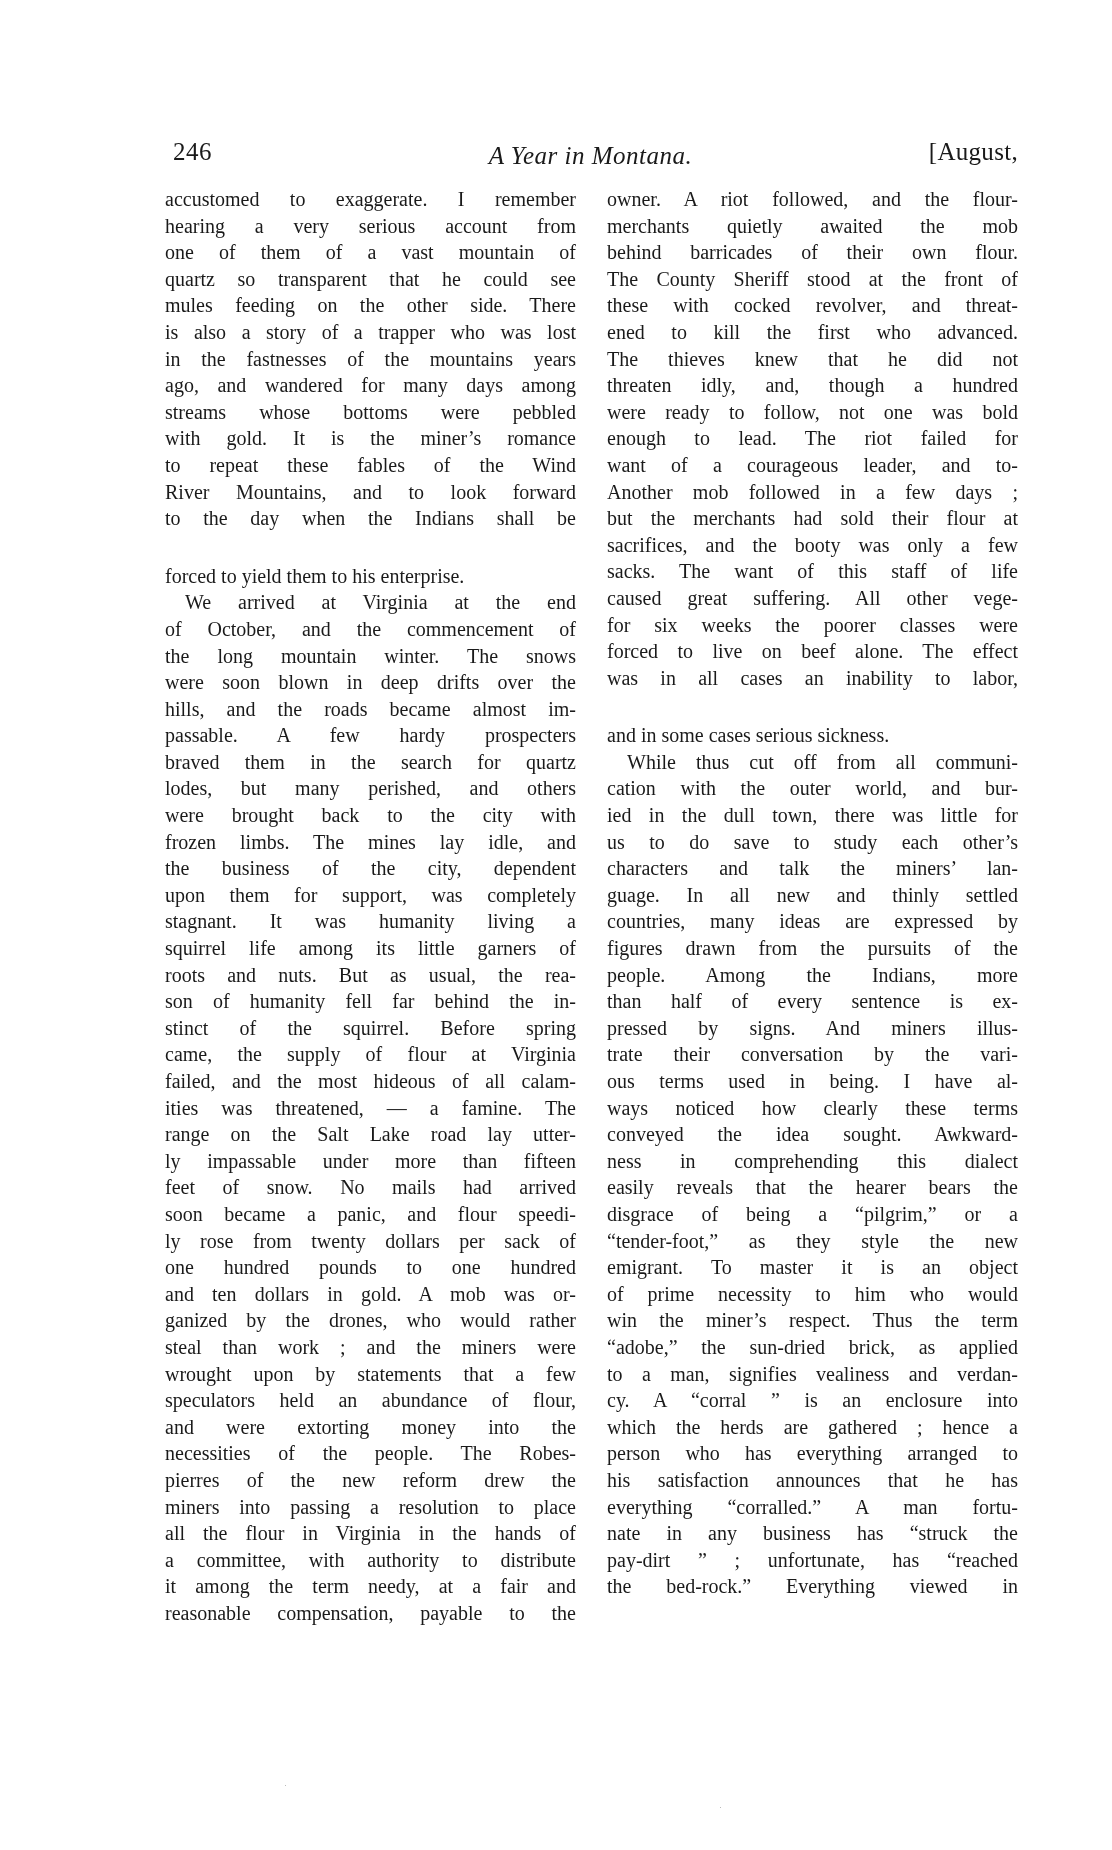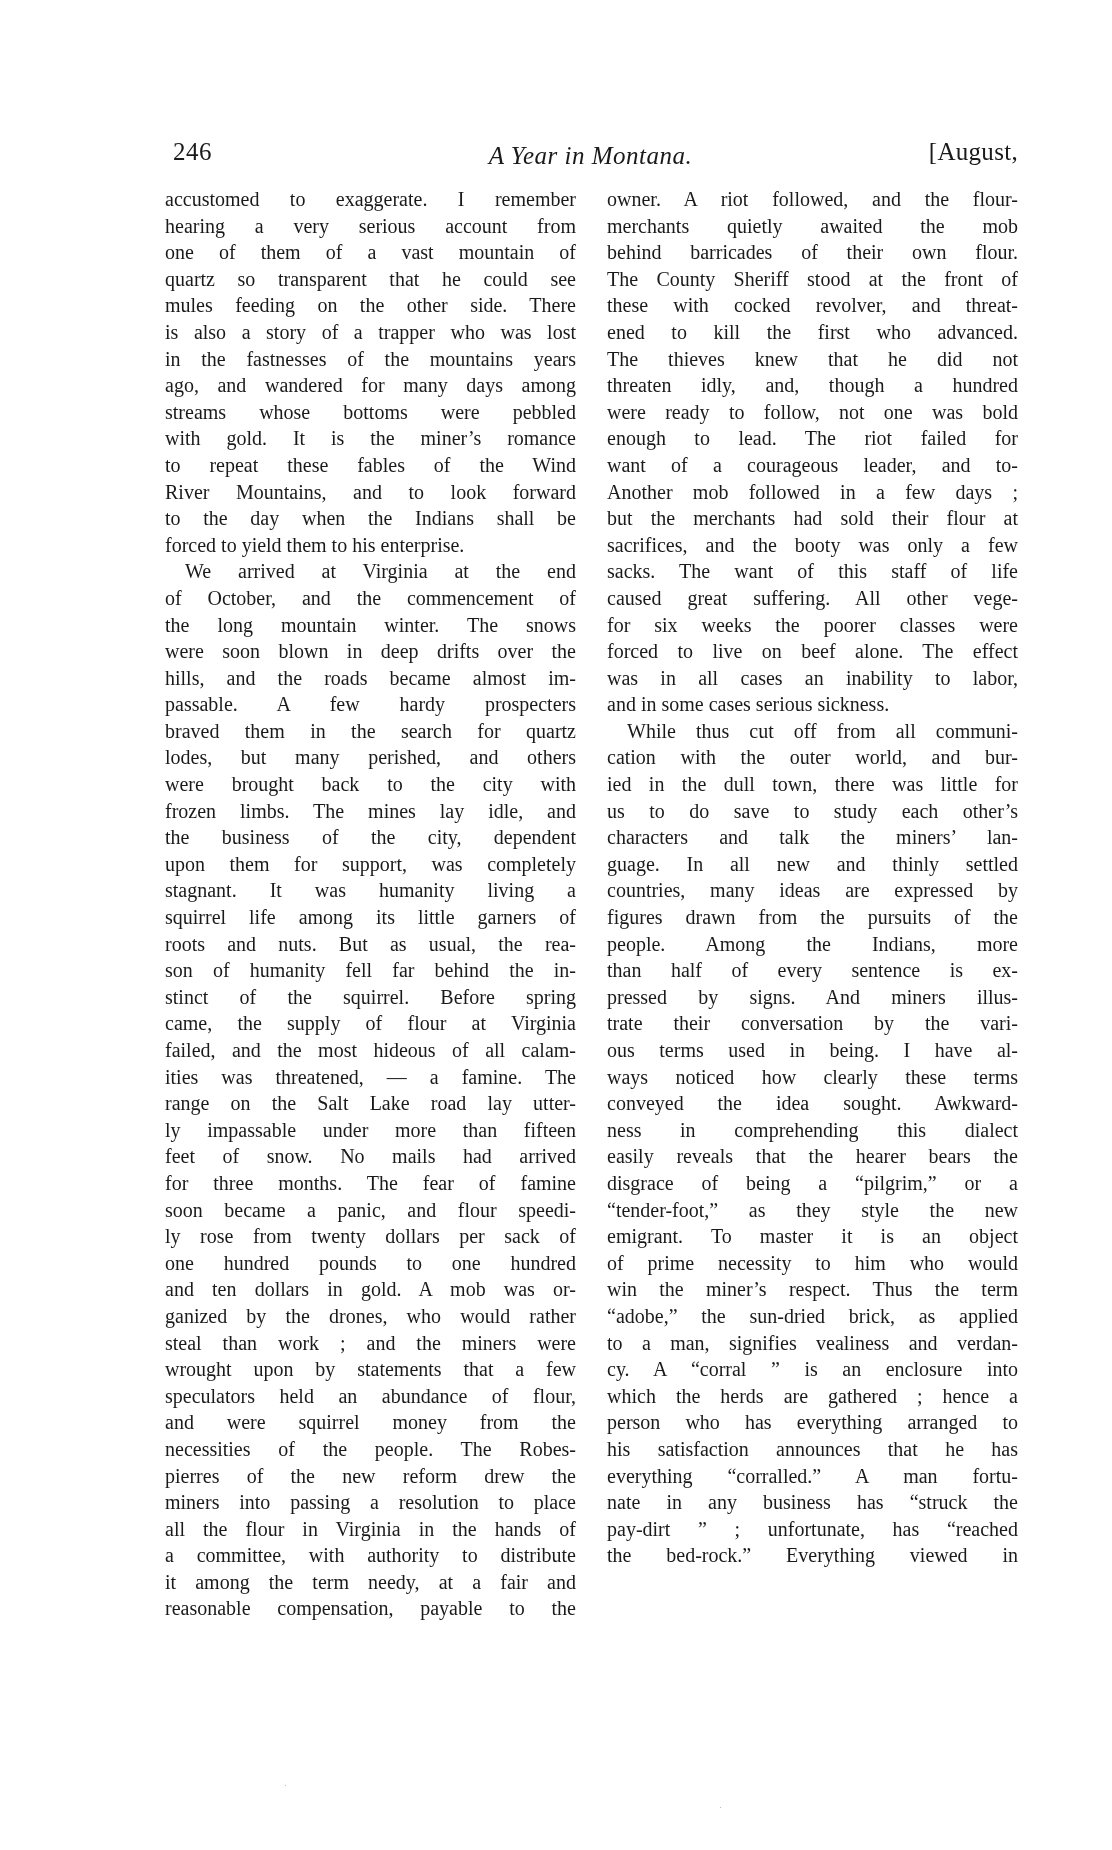--- a/index.html
+++ b/index.html
@@ -60,20 +60,21 @@
     height: 26.6px;
     line-height: 26.6px;
     font-size: 20px;
     text-align: justify;
     text-align-last: justify;
     white-space: nowrap;
     overflow: visible;
   }
   .line.last {
     text-align-last: left;
+    margin-top: 31px;
   }
   .line.indent {
     padding-left: 20px;
   }
   .speck {
     position: absolute;
     width: 1px;
     height: 1px;
     background: #bbbbbb;
   }
@@ -118,30 +119,29 @@
     <span class="line">squirrel life among its little garners of</span>
     <span class="line">roots and nuts.  But as usual, the rea-</span>
     <span class="line">son of humanity fell far behind the in-</span>
     <span class="line">stinct of the squirrel.  Before spring</span>
     <span class="line">came, the supply of flour at Virginia</span>
     <span class="line">failed, and the most hideous of all calam-</span>
     <span class="line">ities was threatened, — a famine.  The</span>
     <span class="line">range on the Salt Lake road lay utter-</span>
     <span class="line">ly impassable under more than fifteen</span>
     <span class="line">feet of snow.  No mails had arrived</span>
-    <span class="line">for three months.  The fear of famine</span>
     <span class="line">soon became a panic, and flour speedi-</span>
     <span class="line">ly rose from twenty dollars per sack of</span>
     <span class="line">one hundred pounds to one hundred</span>
     <span class="line">and ten dollars in gold.  A mob was or-</span>
     <span class="line">ganized by the drones, who would rather</span>
     <span class="line">steal than work ; and the miners were</span>
     <span class="line">wrought upon by statements that a few</span>
     <span class="line">speculators held an abundance of flour,</span>
-    <span class="line">and were squirrel money from the</span>
+    <span class="line">and were extorting money into the</span>
     <span class="line">necessities of the people.  The Robes-</span>
     <span class="line">pierres of the new reform drew the</span>
     <span class="line">miners into passing a resolution to place</span>
     <span class="line">all the flour in Virginia in the hands of</span>
     <span class="line">a committee, with authority to distribute</span>
     <span class="line">it among the term needy, at a fair and</span>
     <span class="line">reasonable compensation, payable to the</span>
   </section>
 <section class="column col-right" id="col-right">
     <span class="line">owner.  A riot followed, and the flour-</span>

